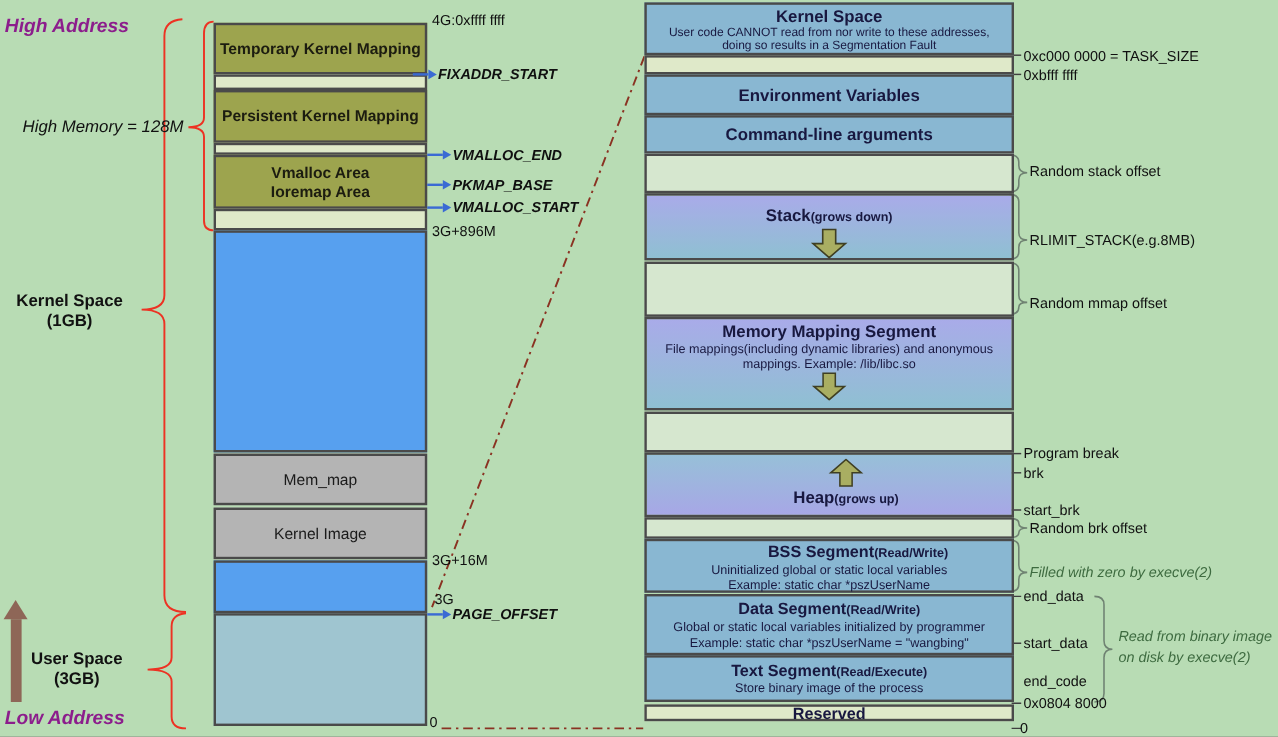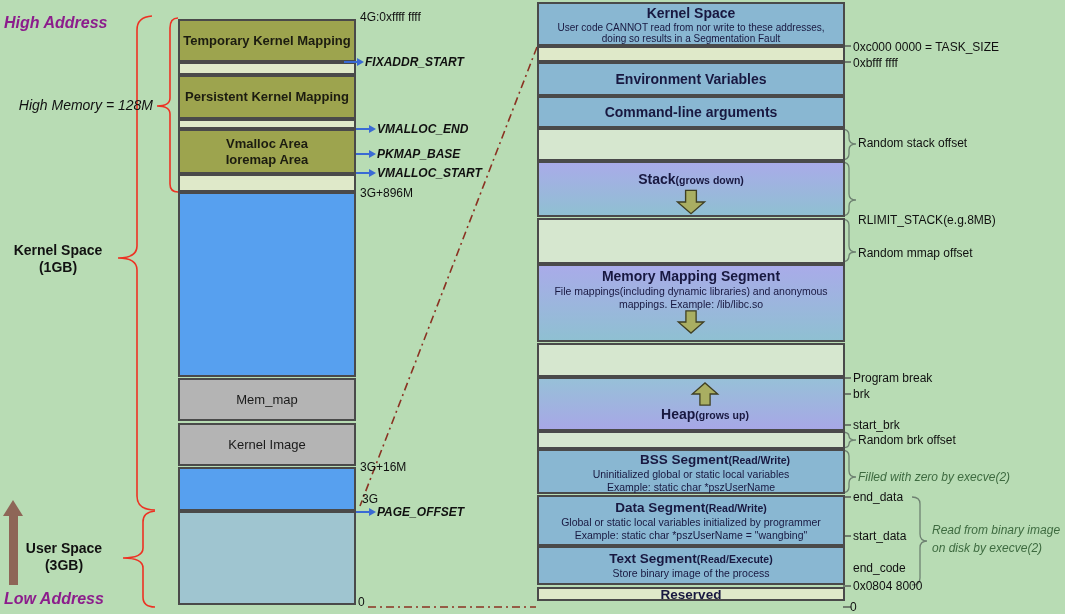--- a/index.html
+++ b/index.html
@@ -218,21 +218,21 @@
     <div class="rsub">Store binary image of the process</div>
   </div>
 
   <div class="box rcol cream" style="top:587px;height:14px;">
     <div class="rtitle" style="font-size:13.5px;">Reserved</div>
   </div>
 
   <div class="abs addr" style="left:853px;top:40px;">0xc000 0000 = TASK_SIZE</div>
   <div class="abs addr" style="left:853px;top:56px;">0xbfff ffff</div>
   <div class="abs ann" style="left:858px;top:136px;">Random stack offset</div>
-  <div class="abs ann" style="left:858px;top:193px;margin-top:20px;">RLIMIT_STACK(e.g.8MB)</div>
+  <div class="abs ann" style="left:858px;top:193px;">RLIMIT_STACK(e.g.8MB)</div>
   <div class="abs ann" style="left:858px;top:246px;">Random mmap offset</div>
   <div class="abs addr" style="left:853px;top:371px;">Program break</div>
   <div class="abs addr" style="left:853px;top:387px;">brk</div>
   <div class="abs addr" style="left:853px;top:418px;">start_brk</div>
   <div class="abs ann" style="left:858px;top:433px;">Random brk offset</div>
   <div class="abs green-note" style="left:858px;top:470px;">Filled with zero by execve(2)</div>
   <div class="abs addr" style="left:853px;top:490px;">end_data</div>
   <div class="abs addr" style="left:853px;top:529px;">start_data</div>
   <div class="abs addr" style="left:853px;top:561px;">end_code</div>
   <div class="abs green-note" style="left:932px;top:523px;">Read from binary image</div>

